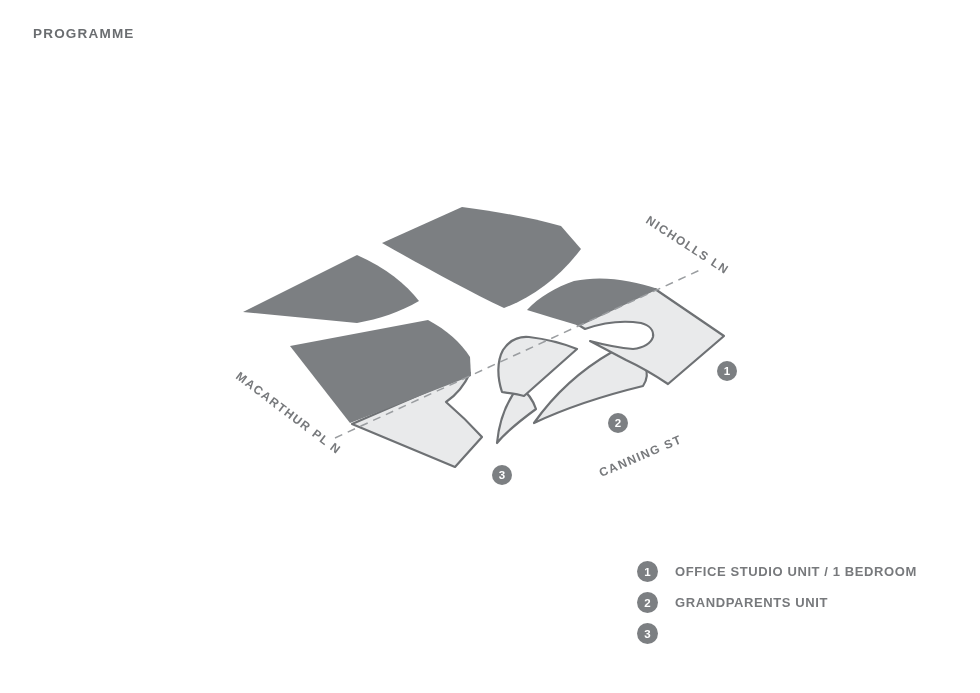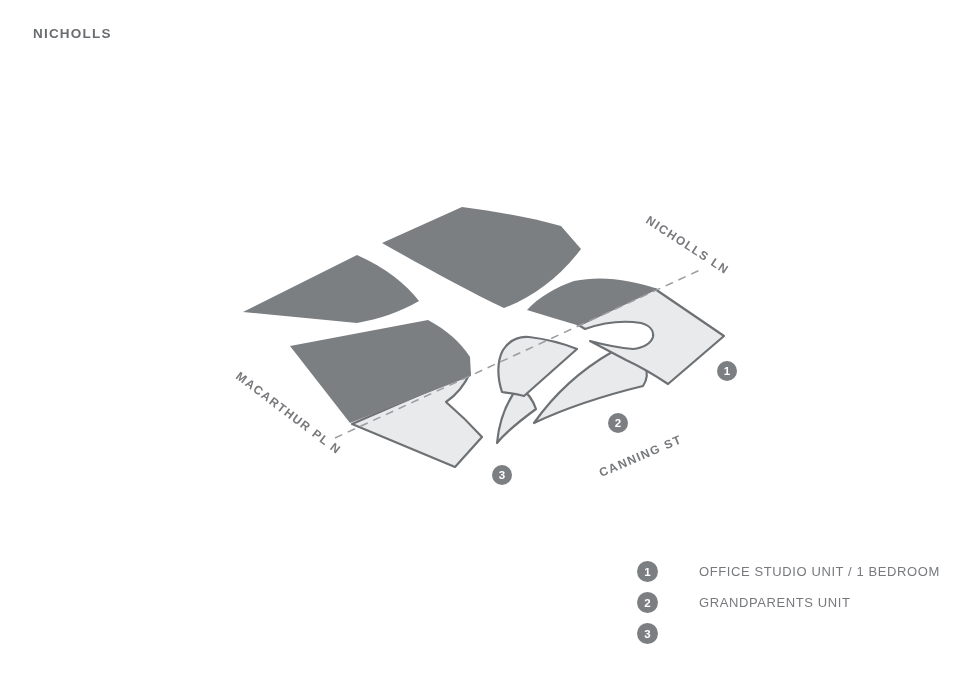--- a/index.html
+++ b/index.html
@@ -59,32 +59,31 @@
   }
   .legend-row{display:flex;align-items:center;gap:17px;}
   .legend-badge{
     width:21px;height:21px;border-radius:50%;
     background:var(--dark-fill);color:var(--marker-text);
     font-size:11.5px;font-weight:bold;
     display:flex;align-items:center;justify-content:center;
     flex:0 0 auto;
   }
   .legend-label{
-    font-size:13px;font-weight:normal;
+    font-size:13px;font-weight:bold;
     letter-spacing:0.6px;color:var(--text);
     white-space:nowrap;
-    margin-left:24px;
   }
 </style>
 </head>
 <body>
 
 <div class="slide">
 
-  <h1 class="page-title">NICHOLLS</h1>
+  <h1 class="page-title">PROGRAMME</h1>
 
   <svg class="diagram" width="980" height="693" viewBox="0 0 980 693" aria-hidden="true">
 
     <path class="light-parcel" d="M 352 424 L 470 373 C 464 386 455 396 446 402 C 460 414 472 426 482 437 L 455 467 Z"></path>
     <path class="light-parcel" d="M 497 443 C 499 422 506 402 519 386 C 527 392 533 400 536 409 C 521 420 506 432 497 443 Z"></path>
     <path class="light-parcel" d="M 502 392 C 497 377 497 361 503 350 C 509 341 518 336 529 337 C 546 339 562 343 577 349 L 524 396 C 517 394 509 393 502 392 Z"></path>
     <path class="light-parcel" d="M 534 423 C 553 396 579 371 612 352 C 624 356 635 361 645 367 C 648 373 647 380 643 386 C 606 395 568 407 534 423 Z"></path>
     <path class="light-parcel" d="M 577 324 L 655 289 L 724 336 L 668 384 C 653 374 639 366 626 360 L 590 341 C 605 345 620 348 633 349 C 644 348 651 343 653 337 C 654 330 649 325 641 323 C 622 320 602 323 585 329 Z"></path>
 
     <path class="dark-block" d="M 243 312 L 357 255 C 386 268 406 284 419 301 C 400 312 379 319 357 323 Z"></path>

